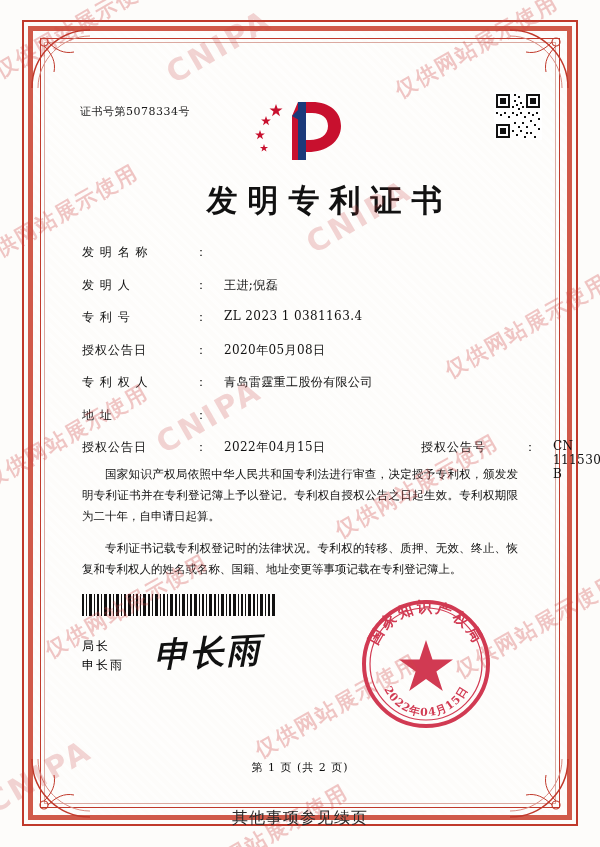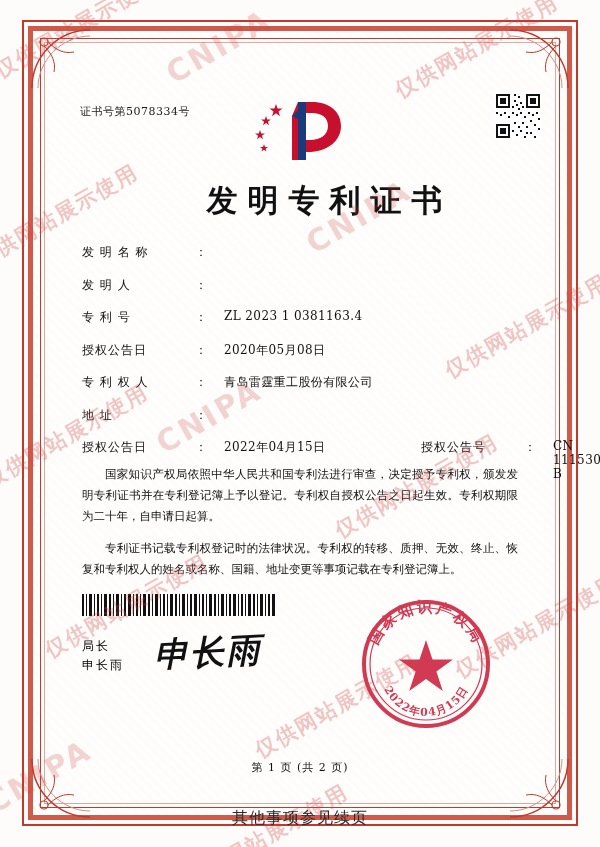--- a/index.html
+++ b/index.html
@@ -404,20 +404,21 @@
     <div class="doc-title">发明专利证书</div>
 
     <div class="fields">
       <div class="field-row">
         <span class="field-label">发 明 名 称</span>
         <span class="field-colon">：</span>
       </div>
       <div class="field-row">
         <span class="field-label">发 明 人</span>
         <span class="field-colon">：</span>
+        <span class="field-value">王进;倪磊</span>
       </div>
       <div class="field-row">
         <span class="field-label">专 利 号</span>
         <span class="field-colon">：</span>
         <span class="field-value">ZL 2023 1 0381163.4</span>
       </div>
       <div class="field-row">
         <span class="field-label">授权公告日</span>
         <span class="field-colon">：</span>
         <span class="field-value">2020年05月08日</span>

